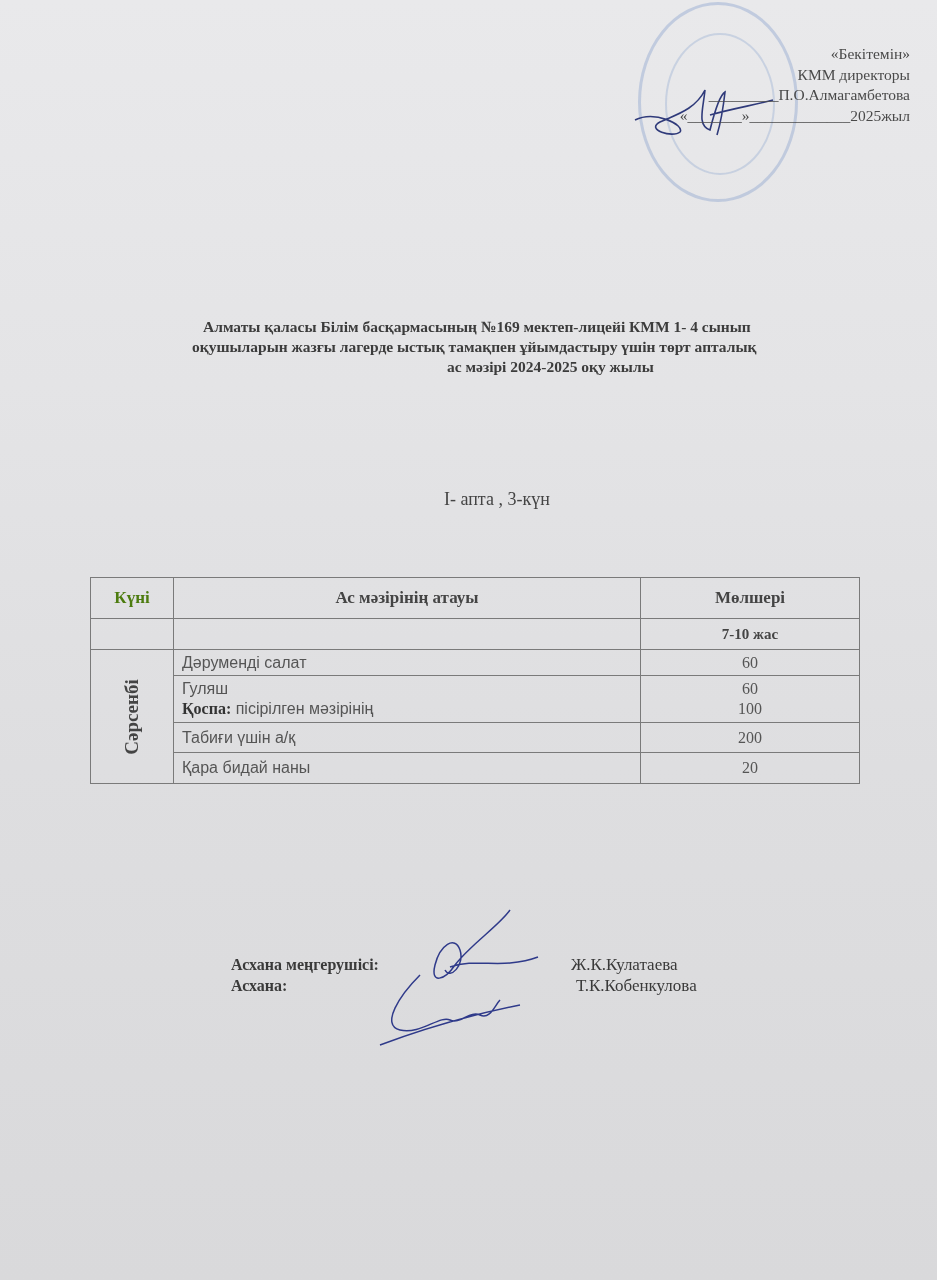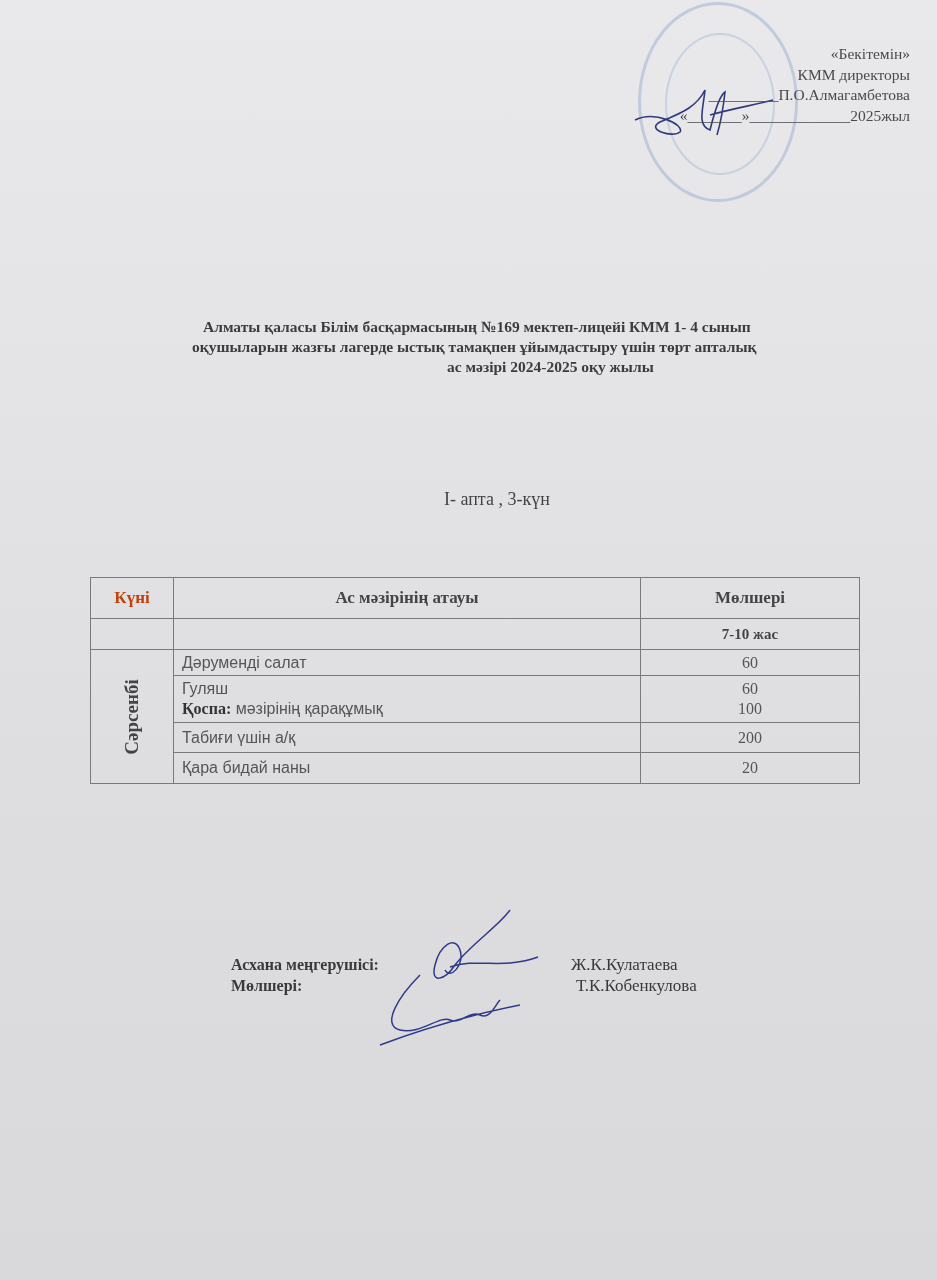--- a/index.html
+++ b/index.html
@@ -79,21 +79,21 @@
       top: 577px;
       width: 770px;
       border-collapse: collapse;
       font-size: 15px;
       color: #4a4a4a;
     }
     table.menu td, table.menu th {
       border: 1px solid #7a7a7a;
       padding: 0 8px;
     }
-    th.h-day { width: 50px; height: 40px; font-size: 17px; font-weight: bold; color: #c2410c; }
+    th.h-day { width: 50px; height: 40px; font-size: 17px; font-weight: bold; color: #4d7c0f; }
     th.h-name { width: 450px; font-size: 17px; font-weight: bold; color: #444; }
     th.h-amount { font-size: 17px; font-weight: bold; color: #444; }
     td.age { text-align: center; font-weight: bold; height: 30px; color: #444; }
     td.day {
       position: relative;
       padding: 0;
       width: 66px;
     }
     td.day .vert {
       position: absolute;
@@ -169,21 +169,21 @@
   <tr style="height:26px">
     <td class="day" rowspan="4">
       <span class="vert">Сәрсенбі</span>
     </td>
     <td class="dish">Дәруменді салат</td>
     <td class="amt">60</td>
   </tr>
   <tr style="height:47px">
     <td class="dish">
       <div>Гуляш</div>
-      <div><b>Қоспа:</b><span> мәзірінің қарақұмық</span></div>
+      <div><b>Қоспа:</b><span> пісірілген мәзірінің</span></div>
     </td>
     <td class="amt">
       <div>60</div>
       <div>100</div>
     </td>
   </tr>
   <tr style="height:30px">
     <td class="dish">Табиғи үшін  а/қ</td>
     <td class="amt">200</td>
   </tr>
@@ -198,16 +198,16 @@
   <path d="M150 5 C 140 20, 110 40, 95 60 C 85 75, 70 80, 75 60 C 80 40, 95 30, 100 45 C 105 60, 90 75, 85 65 M 90 62 C 110 55, 130 60, 150 58 C 160 57, 170 55, 178 52" fill="none" stroke="#2f3a8a" stroke-width="1.5"></path>
   <path d="M60 70 C 40 90, 20 120, 40 125 C 60 130, 80 110, 90 115 C 100 120, 110 105, 120 110 C 130 115, 135 100, 140 95 M 20 140 C 60 125, 110 110, 160 100" fill="none" stroke="#2f3a8a" stroke-width="1.5"></path>
 </svg>
 
 <div class="signatures">
   <div class="sig-row">
     <span class="sig-label">Асхана меңгерушісі:</span>
     <span class="sig-name" style="left:340px">Ж.К.Кулатаева</span>
   </div>
   <div class="sig-row">
-    <span class="sig-label">Мөлшері:</span>
+    <span class="sig-label">Асхана:</span>
     <span class="sig-name" style="left:345px">Т.К.Кобенкулова</span>
   </div>
 </div>
 
 </body></html>

